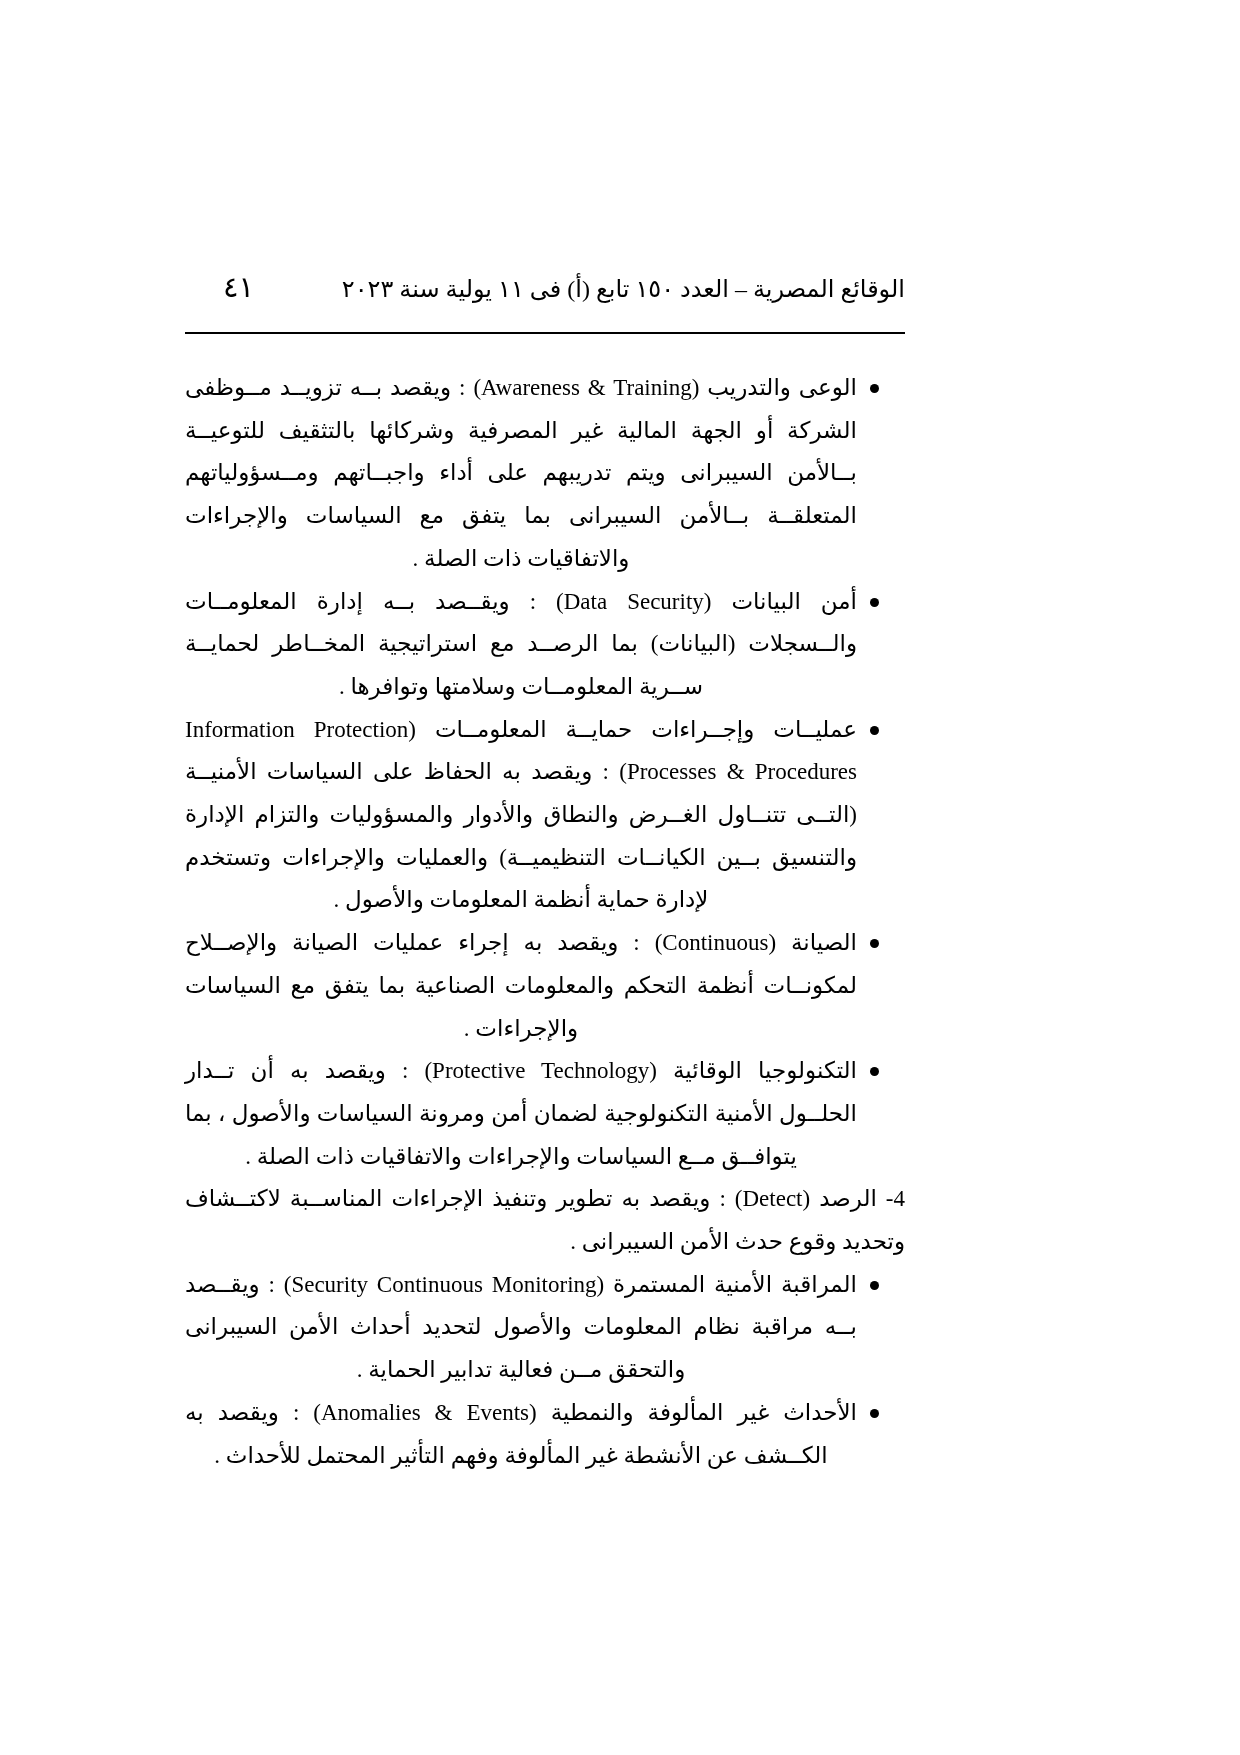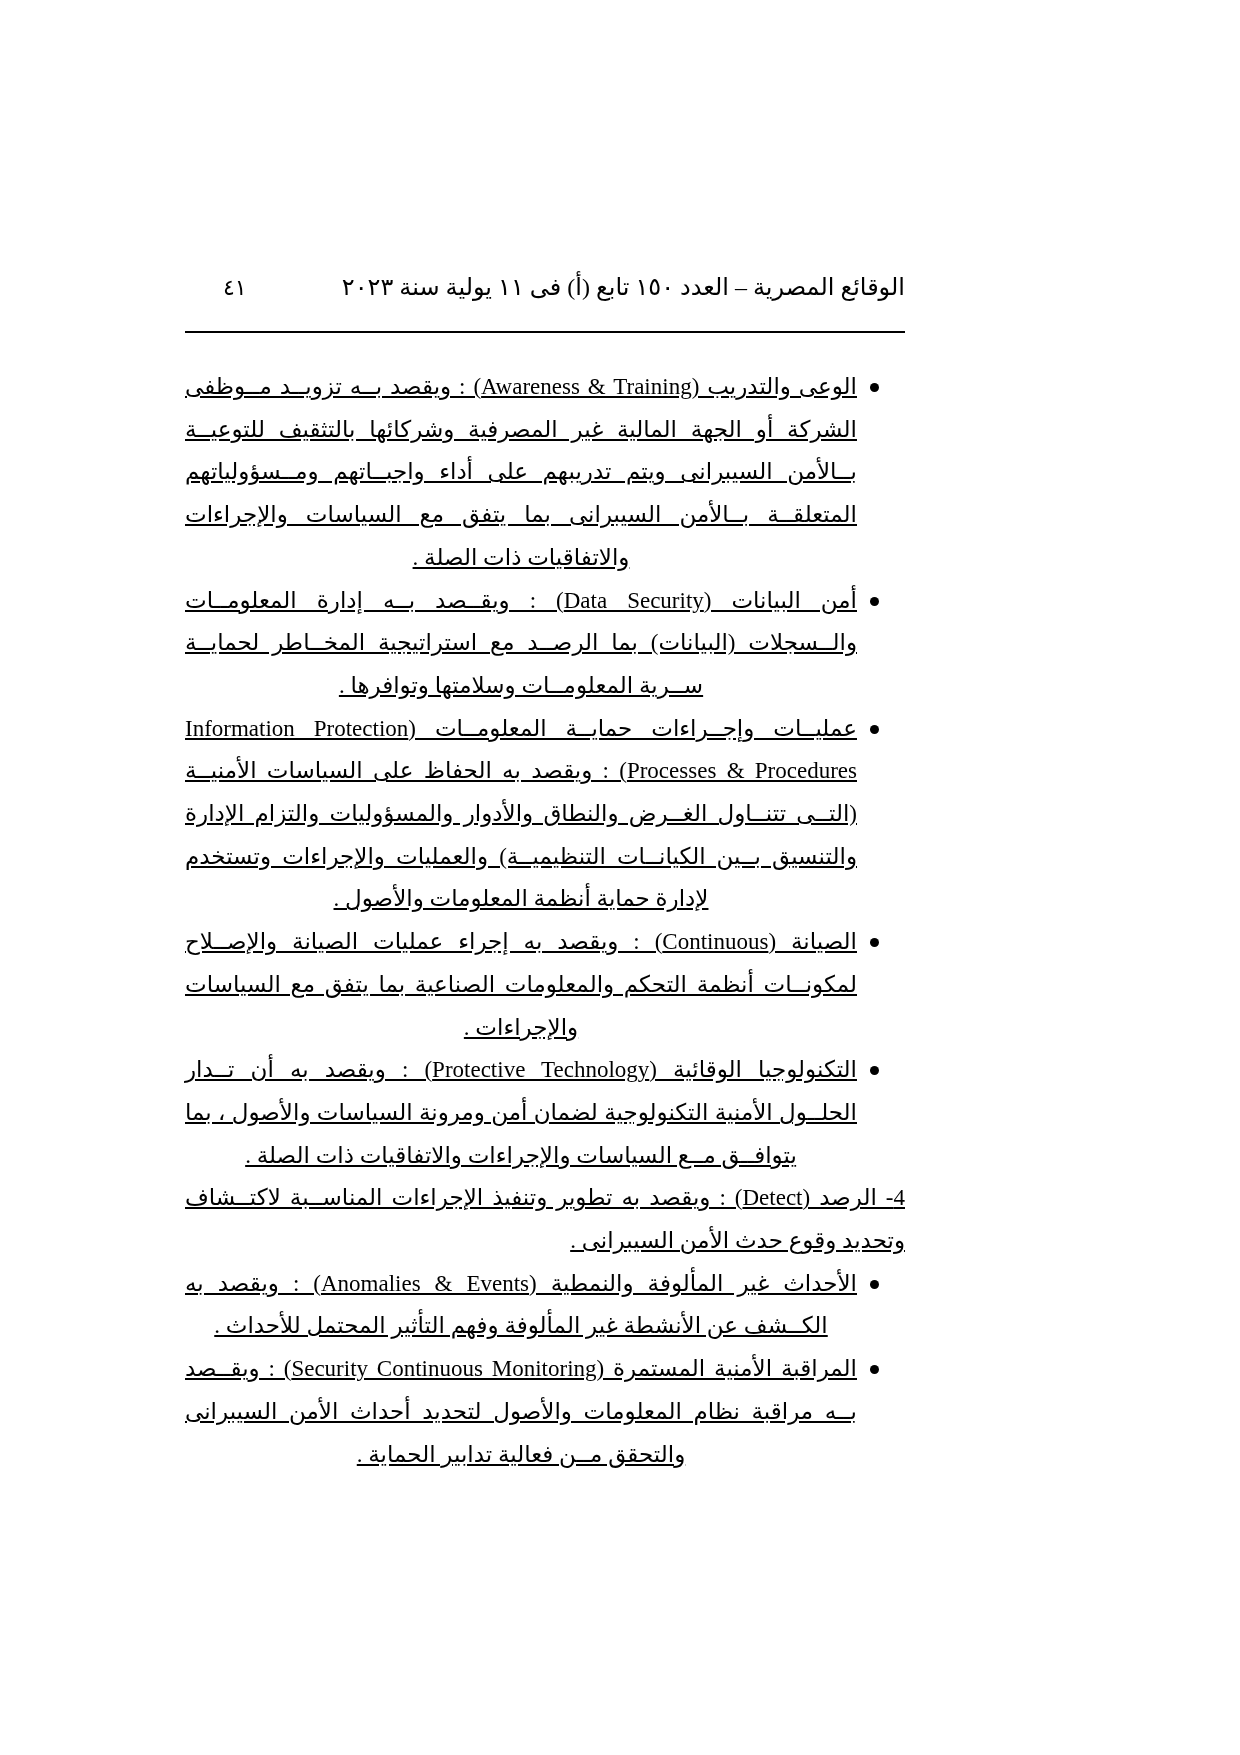--- a/index.html
+++ b/index.html
@@ -27,37 +27,36 @@
     margin-top: 270px;
     display: flex;
     direction: rtl;
     justify-content: space-between;
     align-items: baseline;
     font-size: 24px;
     line-height: 34px;
     white-space: nowrap;
   }
   .header .title { }
-  .header .pagenum { margin-left: 38px; font-size: 22px; }
+  .header .pagenum { margin-left: 38px; font-size: 29px; }
   .rule {
     margin-top: 26px;
     height: 2px;
     background: #000000;
   }
   .bodytext {
     margin-top: 33px;
     font-size: 23px;
     line-height: 42.7px;
     direction: rtl;
   }
   .bodytext p {
     margin: 0;
     text-align: justify;
     text-align-last: center;
-    text-decoration: underline;
   }
   
   .bodytext p.b {
     position: relative;
     margin-right: 48px;
   }
   .bodytext p.b::before {
     content: "";
     position: absolute;
     right: -22px;
@@ -86,18 +85,18 @@
 
     <div class="rule"></div>
 
     <div class="bodytext">
       <p class="b">الوعى والتدريب (Awareness &amp; Training) : ويقصد بــه تزويــد مــوظفى الشركة أو الجهة المالية غير المصرفية وشركائها بالتثقيف للتوعيــة بــالأمن السيبرانى ويتم تدريبهم على أداء واجبــاتهم ومــسؤولياتهم المتعلقــة بــالأمن السيبرانى بما يتفق مع السياسات والإجراءات والاتفاقيات ذات الصلة .</p>
       <p class="b">أمن البيانات (Data Security) : ويقــصد بــه إدارة المعلومــات والــسجلات (البيانات) بما الرصــد مع استراتيجية المخــاطر لحمايــة ســرية المعلومــات وسلامتها وتوافرها .</p>
       <p class="b">عمليــات وإجــراءات حمايــة المعلومــات (Information Protection Processes &amp; Procedures) : ويقصد به الحفاظ على السياسات الأمنيــة (التــى تتنــاول الغــرض والنطاق والأدوار والمسؤوليات والتزام الإدارة والتنسيق بــين الكيانــات التنظيميــة) والعمليات والإجراءات وتستخدم لإدارة حماية أنظمة المعلومات والأصول .</p>
       <p class="b">الصيانة (Continuous) : ويقصد به إجراء عمليات الصيانة والإصــلاح لمكونــات أنظمة التحكم والمعلومات الصناعية بما يتفق مع السياسات والإجراءات .</p>
       <p class="b">التكنولوجيا الوقائية (Protective Technology) : ويقصد به أن تــدار الحلــول الأمنية التكنولوجية لضمان أمن ومرونة السياسات والأصول ، بما يتوافــق مــع السياسات والإجراءات والاتفاقيات ذات الصلة .</p>
       <p class="num">4- الرصد (Detect) : ويقصد به تطوير وتنفيذ الإجراءات المناســبة لاكتــشاف وتحديد وقوع حدث الأمن السيبرانى .</p>
+      <p class="b">المراقبة الأمنية المستمرة (Security Continuous Monitoring) : ويقــصد بــه مراقبة نظام المعلومات والأصول لتحديد أحداث الأمن السيبرانى والتحقق مــن فعالية تدابير الحماية .</p>
       <p class="b">الأحداث غير المألوفة والنمطية (Anomalies &amp; Events) : ويقصد به الكــشف عن الأنشطة غير المألوفة وفهم التأثير المحتمل للأحداث .</p>
-      <p class="b">المراقبة الأمنية المستمرة (Security Continuous Monitoring) : ويقــصد بــه مراقبة نظام المعلومات والأصول لتحديد أحداث الأمن السيبرانى والتحقق مــن فعالية تدابير الحماية .</p>
     </div>
 
   </div>
 </div>
 
 </body></html>

